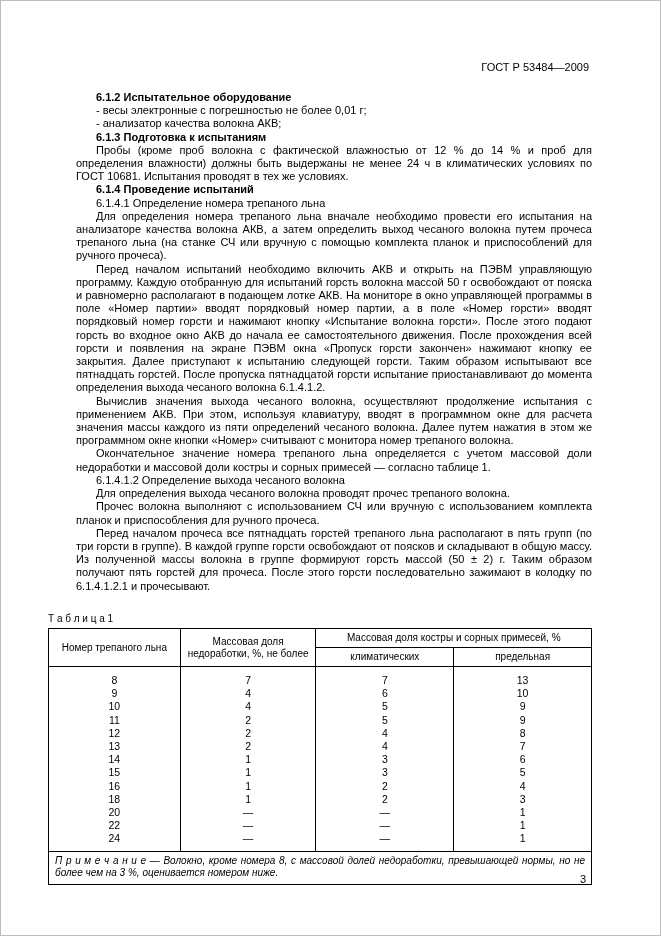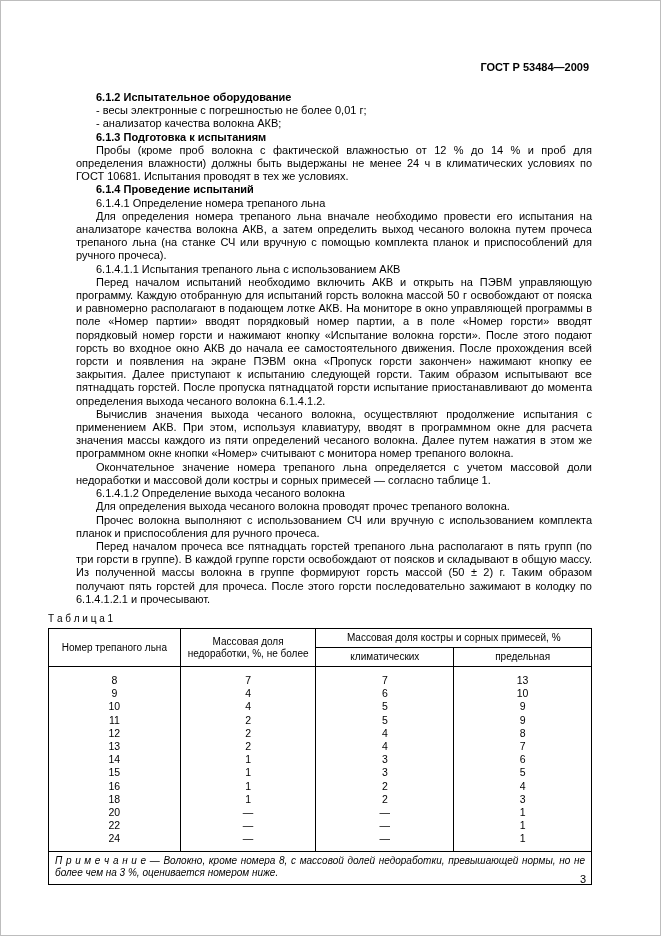--- a/index.html
+++ b/index.html
@@ -15,21 +15,21 @@
     width: 661px; height: 936px;
     background: #fff;
     border: 1px solid #bdbdbd;
     overflow: hidden;
   }
   .header {
     position: absolute;
     top: 60px; left: 75px; right: 71px;
     text-align: right;
     font-size: 11px;
-    font-weight: bold;
+    font-weight: normal;
   }
   .body-text {
     position: absolute;
     top: 90px; left: 75px; width: 516px;
     font-size: 11px;
     line-height: 13.2px;
     text-align: justify;
   }
   p.para { margin: 0; text-indent: 20px; }
   p.h { font-weight: bold; }
@@ -95,21 +95,20 @@
 
   <div class="body-text" id="paragraphs">
       <p class="para h">6.1.2 Испытательное оборудование</p>
       <p class="para li">-  весы электронные с погрешностью не более 0,01 г;</p>
       <p class="para li">-  анализатор качества волокна АКВ;</p>
       <p class="para h">6.1.3 Подготовка к испытаниям</p>
       <p class="para p">Пробы (кроме проб волокна с фактической влажностью от 12 % до 14 % и проб для определения влажности) должны быть выдержаны не менее 24 ч в климатических условиях по ГОСТ 10681. Испытания проводят в тех же условиях.</p>
       <p class="para h">6.1.4 Проведение испытаний</p>
       <p class="para p">6.1.4.1  Определение номера трепаного льна</p>
       <p class="para p">Для определения номера трепаного льна вначале необходимо провести его испытания на анализаторе качества волокна АКВ, а затем определить выход чесаного волокна путем прочеса трепаного льна (на станке СЧ или вручную с помощью комплекта планок и приспособлений для ручного прочеса).</p>
-      <p class="para p">6.1.4.1.1  Испытания трепаного льна с использованием АКВ</p>
       <p class="para p">Перед началом испытаний необходимо включить АКВ и открыть на ПЭВМ управляющую программу. Каждую отобранную для испытаний горсть волокна массой 50 г освобождают от пояска и равномерно располагают в подающем лотке АКВ. На мониторе в окно управляющей программы в поле «Номер партии» вводят порядковый номер партии, а в поле «Номер горсти» вводят порядковый номер горсти и нажимают кнопку «Испытание волокна горсти». После этого подают горсть во входное окно АКВ до начала ее самостоятельного движения. После прохождения всей горсти и появления на экране ПЭВМ окна «Пропуск горсти закончен» нажимают кнопку ее закрытия. Далее приступают к испытанию следующей горсти. Таким образом испытывают все пятнадцать горстей. После пропуска пятнадцатой горсти испытание приостанавливают до момента определения выхода чесаного волокна  6.1.4.1.2.</p>
       <p class="para p">Вычислив значения выхода чесаного волокна, осуществляют продолжение испытания с применением АКВ. При этом, используя клавиатуру, вводят в программном окне для расчета значения массы каждого из пяти определений чесаного волокна. Далее путем нажатия в этом же программном окне кнопки «Номер» считывают с монитора номер трепаного волокна.</p>
       <p class="para p">Окончательное значение номера трепаного льна определяется с учетом массовой доли недоработки и массовой доли костры и сорных примесей — согласно таблице 1.</p>
       <p class="para p">6.1.4.1.2  Определение выхода чесаного волокна</p>
       <p class="para p">Для определения выхода чесаного волокна проводят прочес трепаного волокна.</p>
       <p class="para p">Прочес волокна выполняют с использованием СЧ или вручную с использованием комплекта планок и приспособления для ручного прочеса.</p>
       <p class="para p">Перед началом прочеса все пятнадцать горстей трепаного льна располагают в пять групп (по три горсти в группе). В каждой группе горсти освобождают от поясков и складывают в общую массу. Из полученной массы волокна в группе формируют горсть массой (50 ± 2) г. Таким образом получают пять горстей для прочеса. После этого горсти последовательно зажимают в колодку по 6.1.4.1.2.1 и прочесывают.</p>
     </div>
 
   <div class="table-label">Т а б л и ц а  1</div>

